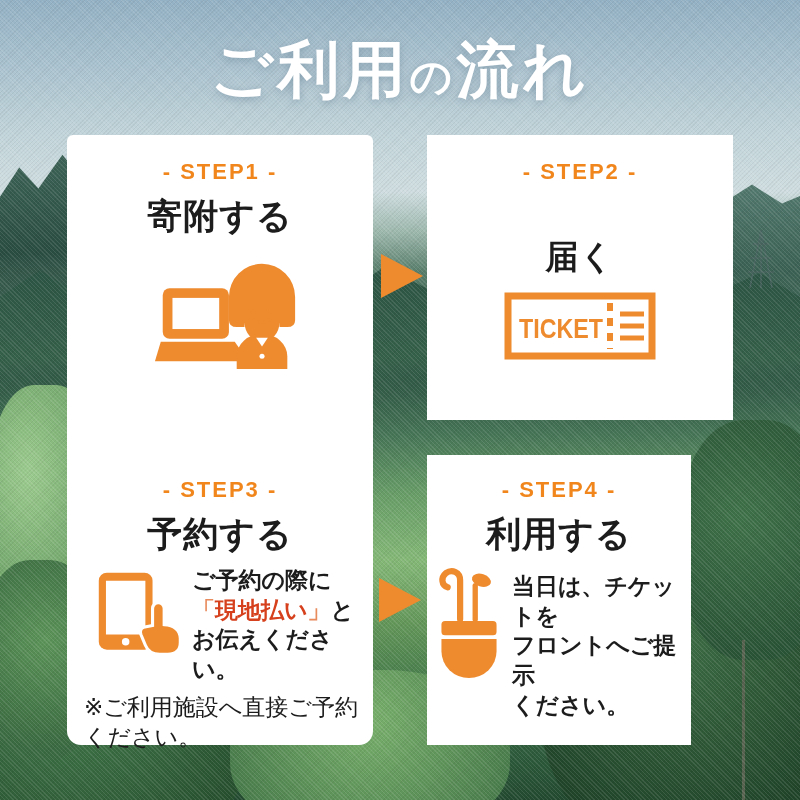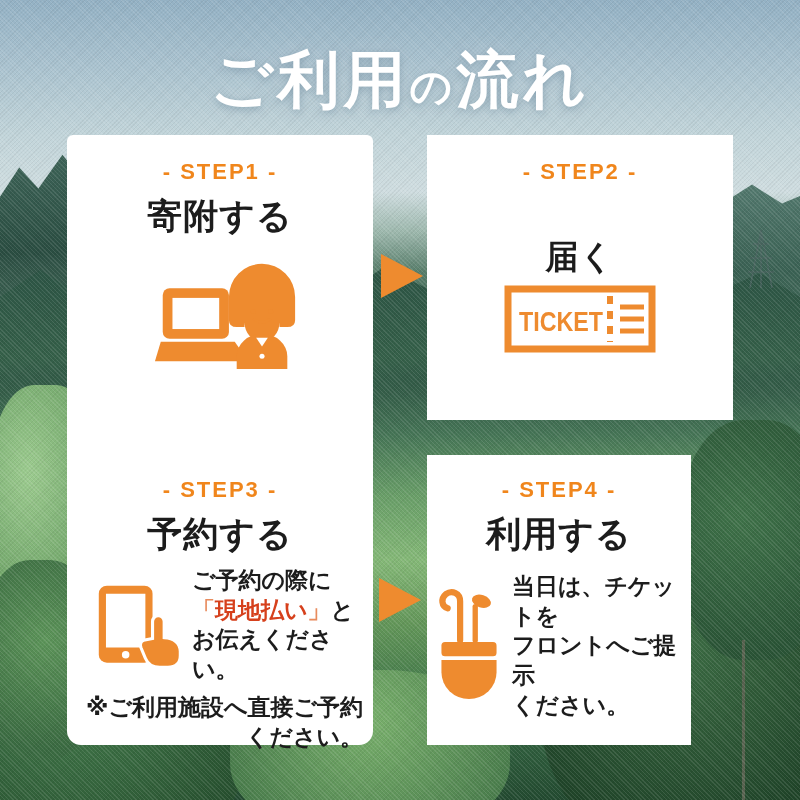--- a/index.html
+++ b/index.html
@@ -32,45 +32,45 @@
   .bush-left-mid{left:-20px;top:560px;width:120px;height:200px;border-radius:42%;background:radial-gradient(circle at 55% 40%,#5c9459,#3a6a41 80%);}
   .trunk-a{position:absolute;left:112px;top:330px;width:4px;height:200px;z-index:1;
     background:linear-gradient(180deg,#8a927e,#6b755f);transform:rotate(1.5deg);}
   .trunk-b{position:absolute;left:742px;top:640px;width:3px;height:160px;z-index:1;background:#57624f;}
   .tower{position:absolute;left:744px;top:226px;width:34px;height:62px;z-index:0;opacity:.8;}
   .texture{position:absolute;inset:0;z-index:2;pointer-events:none;
     background-image:
       repeating-linear-gradient(45deg,rgba(255,255,255,.10) 0 1px,transparent 1px 3px),
       repeating-linear-gradient(-45deg,rgba(0,0,0,.05) 0 1px,transparent 1px 3px);}
   
-  .title{position:absolute;top:38px;left:0;right:0;margin:0;text-align:center;z-index:3;
+  .title{position:absolute;top:28px;left:0;right:0;margin:0;text-align:center;z-index:3;
     color:var(--title-white,#fff);font-weight:800;letter-spacing:4px;
     text-shadow:0 2px 10px rgba(100,130,150,.65),0 0 18px rgba(255,255,255,.35);}
   .title .big{font-size:62px;}
   .title .particle{font-size:42px;}
   
   .card{position:absolute;background:var(--card-bg,#fff);z-index:3;text-align:center;}
   .card1{left:67px;top:135px;width:306px;height:349px;border-radius:6px;}
   .card2{left:427px;top:135px;width:306px;height:285px;}
   .card3{left:67px;top:455px;width:306px;height:290px;border-radius:14px;}
   .card4{left:427px;top:455px;width:264px;height:290px;}
   .step-label{margin-top:24px;font-size:22px;font-weight:700;letter-spacing:2px;color:var(--step-orange,#F0861C);}
   .heading{margin:10px 14px 0;font-size:35px;font-weight:700;letter-spacing:1px;line-height:1.22;color:var(--text,#1c1c1c);}
   .card2 .heading{font-size:33px;margin-top:12px;}
   .card3 .step-label,.card4 .step-label{margin-top:22px;}
-  .icon-wrap{margin-top:7px;}
+  .icon-wrap{margin-top:14px;}
   .card1 .icon-wrap{margin-top:18px;padding-left:12px;}
-  .body-row{display:flex;align-items:center;text-align:left;margin-top:10px;}
+  .body-row{display:flex;align-items:flex-start;text-align:left;margin-top:10px;}
   .card3 .body-row{padding-left:30px;}
   .card4 .body-row{padding-left:10px;}
   .body-text{font-size:23px;font-weight:700;line-height:1.3;color:var(--text,#1c1c1c);margin-left:9px;}
   .card4 .body-text{margin-top:6px;margin-left:11px;}
   .tablet-svg{width:86px;height:90px;flex:none;margin-top:2px;}
   .golfbag-svg{width:64px;height:112px;flex:none;}
-  .note{text-align:right;padding:8px 10px 0 17px;font-size:23px;font-weight:700;line-height:1.3;color:var(--text,#1c1c1c);}
+  .note{text-align:left;padding:8px 10px 0 17px;font-size:23px;font-weight:400;line-height:1.3;color:var(--text,#1c1c1c);}
   .red{color:var(--red,#D6401C);}
   .bracket{color:var(--bracket,#E88C5E);}
   
   .arrow{position:absolute;width:0;height:0;z-index:4;
     border-top:22px solid transparent;border-bottom:22px solid transparent;
     border-left:42px solid var(--orange,#EE8B2F);}
   .arrow1{left:381px;top:254px;}
   .arrow2{left:379px;top:578px;}
 </style>
 </head>

